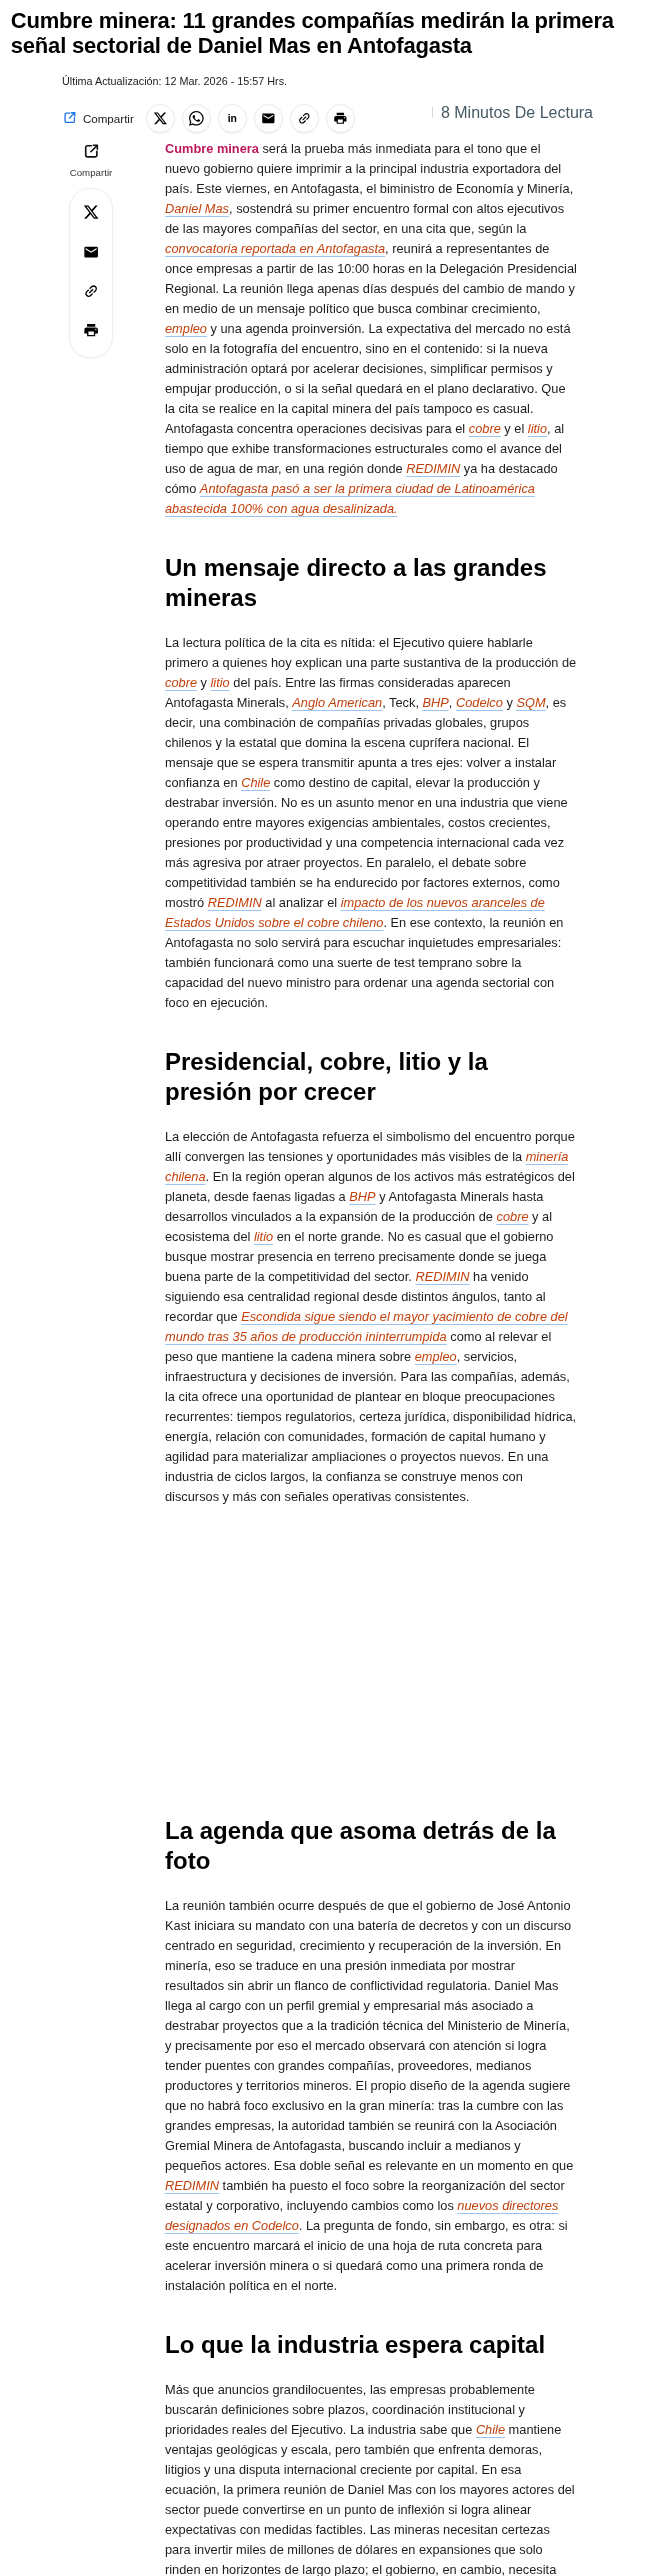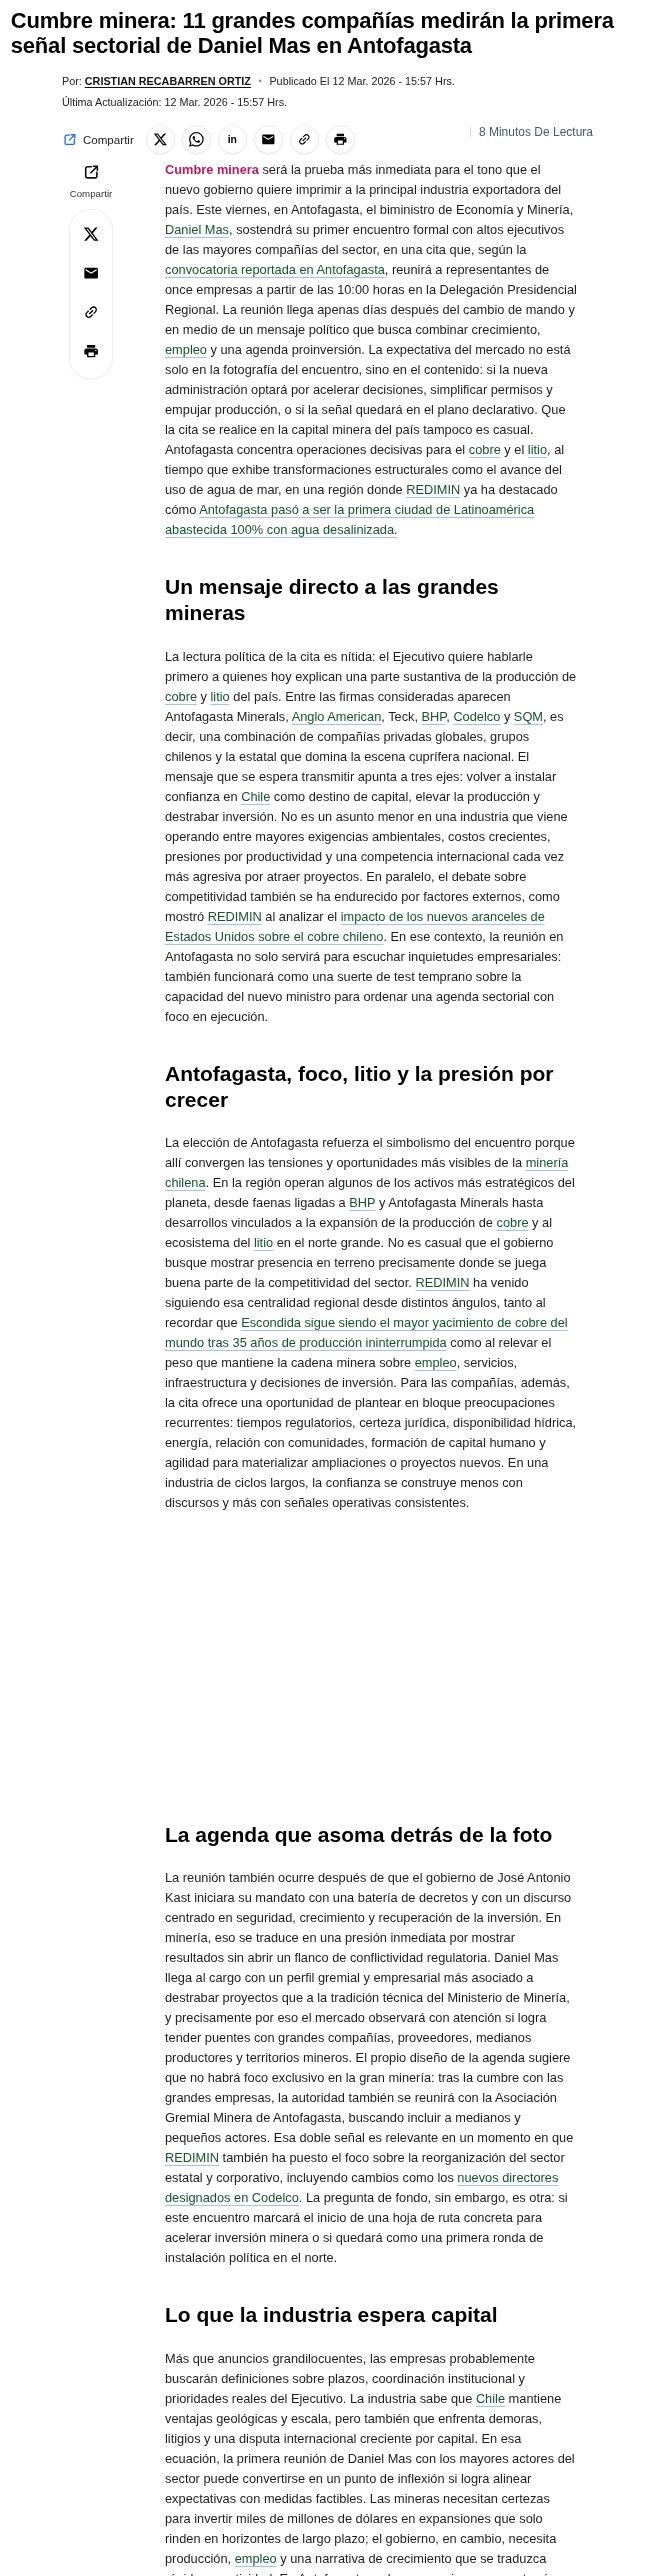--- a/index.html
+++ b/index.html
@@ -45,21 +45,21 @@
   .circle-btn{
     width:29px;height:29px;border-radius:50%;
     background:#fff;border:0.8px solid #ececec;
     box-shadow:0 0.8px 1.5px rgba(0,0,0,0.07);
     display:flex;align-items:center;justify-content:center;
     cursor:pointer;color:#000;padding:0;
   }
   .circle-btn .icon{width:14.7px;height:14.7px;}
   .read-time{
     margin-left:auto;align-self:flex-start;margin-top:0px;
-    font-size:12px;color:#455a64;display:flex;align-items:center;gap:7.7px;
+    font-size:16px;color:#455a64;display:flex;align-items:center;gap:7.7px;
   }
   .read-time .vbar{width:0.8px;height:10.8px;background:#d7d7d7;display:inline-block;}
 
   .content-wrap{position:relative;margin-top:6.2px;min-height:310px;}
 
   .rail{
     position:absolute;left:67px;top:3.1px;width:48px;
     display:flex;flex-direction:column;align-items:center;
   }
   .rail-share{background:none;border:none;padding:0;cursor:pointer;color:#111;
@@ -77,48 +77,43 @@
   .rail-btn{background:none;border:none;padding:0;cursor:pointer;color:#000;}
   .rail-btn .icon{width:16.3px;height:16.3px;}
 
   .article-body{
     margin-left:165px;width:412px;
     font-size:12.8px;line-height:20px;color:#1d1d1d;
     padding-bottom:23px;
   }
   .article-body p{margin:0 0 20px 0;}
   .article-body h2{
-    font-size:21px;line-height:1.25;color:#000;font-weight:700;
+    font-size:24px;line-height:1.25;color:#000;font-weight:700;
     margin:34px 0 20px 0;
   }
   .article-body a.inline-link{
-    color:#14532d;cursor:pointer;
+    color:#c2410c;cursor:pointer;
     text-decoration:underline;
     text-decoration-color:#9ec3f0;
     text-decoration-thickness:0.8px;
     text-underline-offset:3.1px;
+    font-style:italic;
   }
   .article-body strong{font-weight:700;color:#be185d;}
   .ad-gap{height:255px;}
   .rot45{transform:rotate(-45deg);}
 </style>
 </head>
 <body>
 
 <div class="page">
 
   <h1 class="title">Cumbre minera: 11 grandes compañías medirán la primera señal sectorial de Daniel Mas en Antofagasta</h1>
 
   <div class="meta">
-    <div class="line">
-      <span>Por:</span>
-      <a class="author">CRISTIAN RECABARREN ORTIZ</a>
-      <span class="dot">•</span>
-      <span>Publicado El 12 Mar. 2026 - 15:57 Hrs.</span>
-    </div>
     <div class="line">Última Actualización: 12 Mar. 2026 - 15:57 Hrs.</div>
   </div>
 
   <div class="share-row">
     <button class="share-main">
       <span class="icon" id="top-share-icon">
           <svg viewBox="0 0 24 24" fill="none" stroke="currentColor" stroke-width="2.1" stroke-linecap="round" stroke-linejoin="round">
             <path d="M12 4.8H7a2.2 2.2 0 0 0-2.2 2.2v10A2.2 2.2 0 0 0 7 19.2h10a2.2 2.2 0 0 0 2.2-2.2v-5"></path>
             <path d="M14.6 4.2h5.2v5.2"></path>
             <path d="M19.4 4.6l-8 8"></path>
@@ -209,21 +204,21 @@
                 <path d="M19 8H5c-1.66 0-3 1.34-3 3v6h4v4h12v-4h4v-6c0-1.66-1.34-3-3-3zm-3 11H8v-5h8v5zm3-7c-.55 0-1-.45-1-1s.45-1 1-1 1 .45 1 1-.45 1-1 1zm-1-9H6v4h12V3z"></path>
               </svg>
             </span></button>
         </div>
     </aside>
 
     <div class="article-body" id="article-body">
         <p><strong>Cumbre minera</strong><span> será la prueba más inmediata para el tono que el nuevo gobierno quiere imprimir a la principal industria exportadora del país. Este viernes, en Antofagasta, el biministro de Economía y Minería, </span><a class="inline-link">Daniel Mas</a><span>, sostendrá su primer encuentro formal con altos ejecutivos de las mayores compañías del sector, en una cita que, según la </span><a class="inline-link">convocatoria reportada en Antofagasta</a><span>, reunirá a representantes de once empresas a partir de las 10:00 horas en la Delegación Presidencial Regional. La reunión llega apenas días después del cambio de mando y en medio de un mensaje político que busca combinar crecimiento, </span><a class="inline-link">empleo</a><span> y una agenda proinversión. La expectativa del mercado no está solo en la fotografía del encuentro, sino en el contenido: si la nueva administración optará por acelerar decisiones, simplificar permisos y empujar producción, o si la señal quedará en el plano declarativo. Que la cita se realice en la capital minera del país tampoco es casual. Antofagasta concentra operaciones decisivas para el </span><a class="inline-link">cobre</a><span> y el </span><a class="inline-link">litio</a><span>, al tiempo que exhibe transformaciones estructurales como el avance del uso de agua de mar, en una región donde </span><a class="inline-link">REDIMIN</a><span> ya ha destacado cómo </span><a class="inline-link">Antofagasta pasó a ser la primera ciudad de Latinoamérica abastecida 100% con agua desalinizada.</a></p>
         <h2>Un mensaje directo a las grandes mineras</h2>
         <p><span>La lectura política de la cita es nítida: el Ejecutivo quiere hablarle primero a quienes hoy explican una parte sustantiva de la producción de </span><a class="inline-link">cobre</a><span> y </span><a class="inline-link">litio</a><span> del país. Entre las firmas consideradas aparecen Antofagasta Minerals, </span><a class="inline-link">Anglo American</a><span>, Teck, </span><a class="inline-link">BHP</a><span>, </span><a class="inline-link">Codelco</a><span> y </span><a class="inline-link">SQM</a><span>, es decir, una combinación de compañías privadas globales, grupos chilenos y la estatal que domina la escena cuprífera nacional. El mensaje que se espera transmitir apunta a tres ejes: volver a instalar confianza en </span><a class="inline-link">Chile</a><span> como destino de capital, elevar la producción y destrabar inversión. No es un asunto menor en una industria que viene operando entre mayores exigencias ambientales, costos crecientes, presiones por productividad y una competencia internacional cada vez más agresiva por atraer proyectos. En paralelo, el debate sobre competitividad también se ha endurecido por factores externos, como mostró </span><a class="inline-link">REDIMIN</a><span> al analizar el </span><a class="inline-link">impacto de los nuevos aranceles de Estados Unidos sobre el cobre chileno</a><span>. En ese contexto, la reunión en Antofagasta no solo servirá para escuchar inquietudes empresariales: también funcionará como una suerte de test temprano sobre la capacidad del nuevo ministro para ordenar una agenda sectorial con foco en ejecución.</span></p>
-        <h2>Antofagasta, foco, litio y la presión por crecer</h2>
+        <h2>Presidencial, cobre, litio y la presión por crecer</h2>
         <p><span>La elección de Antofagasta refuerza el simbolismo del encuentro porque allí convergen las tensiones y oportunidades más visibles de la </span><a class="inline-link">minería chilena</a><span>. En la región operan algunos de los activos más estratégicos del planeta, desde faenas ligadas a </span><a class="inline-link">BHP</a><span> y Antofagasta Minerals hasta desarrollos vinculados a la expansión de la producción de </span><a class="inline-link">cobre</a><span> y al ecosistema del </span><a class="inline-link">litio</a><span> en el norte grande. No es casual que el gobierno busque mostrar presencia en terreno precisamente donde se juega buena parte de la competitividad del sector. </span><a class="inline-link">REDIMIN</a><span> ha venido siguiendo esa centralidad regional desde distintos ángulos, tanto al recordar que </span><a class="inline-link">Escondida sigue siendo el mayor yacimiento de cobre del mundo tras 35 años de producción ininterrumpida</a><span> como al relevar el peso que mantiene la cadena minera sobre </span><a class="inline-link">empleo</a><span>, servicios, infraestructura y decisiones de inversión. Para las compañías, además, la cita ofrece una oportunidad de plantear en bloque preocupaciones recurrentes: tiempos regulatorios, certeza jurídica, disponibilidad hídrica, energía, relación con comunidades, formación de capital humano y agilidad para materializar ampliaciones o proyectos nuevos. En una industria de ciclos largos, la confianza se construye menos con discursos y más con señales operativas consistentes.</span></p>
         <div class="ad-gap"></div>
         <h2>La agenda que asoma detrás de la foto</h2>
         <p><span>La reunión también ocurre después de que el gobierno de José Antonio Kast iniciara su mandato con una batería de decretos y con un discurso centrado en seguridad, crecimiento y recuperación de la inversión. En minería, eso se traduce en una presión inmediata por mostrar resultados sin abrir un flanco de conflictividad regulatoria. Daniel Mas llega al cargo con un perfil gremial y empresarial más asociado a destrabar proyectos que a la tradición técnica del Ministerio de Minería, y precisamente por eso el mercado observará con atención si logra tender puentes con grandes compañías, proveedores, medianos productores y territorios mineros. El propio diseño de la agenda sugiere que no habrá foco exclusivo en la gran minería: tras la cumbre con las grandes empresas, la autoridad también se reunirá con la Asociación Gremial Minera de Antofagasta, buscando incluir a medianos y pequeños actores. Esa doble señal es relevante en un momento en que </span><a class="inline-link">REDIMIN</a><span> también ha puesto el foco sobre la reorganización del sector estatal y corporativo, incluyendo cambios como los </span><a class="inline-link">nuevos directores designados en Codelco</a><span>. La pregunta de fondo, sin embargo, es otra: si este encuentro marcará el inicio de una hoja de ruta concreta para acelerar inversión minera o si quedará como una primera ronda de instalación política en el norte.</span></p>
         <h2>Lo que la industria espera capital</h2>
         <p><span>Más que anuncios grandilocuentes, las empresas probablemente buscarán definiciones sobre plazos, coordinación institucional y prioridades reales del Ejecutivo. La industria sabe que </span><a class="inline-link">Chile</a><span> mantiene ventajas geológicas y escala, pero también que enfrenta demoras, litigios y una disputa internacional creciente por capital. En esa ecuación, la primera reunión de Daniel Mas con los mayores actores del sector puede convertirse en un punto de inflexión si logra alinear expectativas con medidas factibles. Las mineras necesitan certezas para invertir miles de millones de dólares en expansiones que solo rinden en horizontes de largo plazo; el gobierno, en cambio, necesita producción, </span><a class="inline-link">empleo</a><span> y una narrativa de crecimiento que se traduzca rápido en actividad. En Antofagasta ambas urgencias se encontrarán cara a cara. El desafío para La Moneda será transformar esa conversación en decisiones capaces de sostener el liderazgo de </span></p>
       </div>
   </div>
 
 </div>

